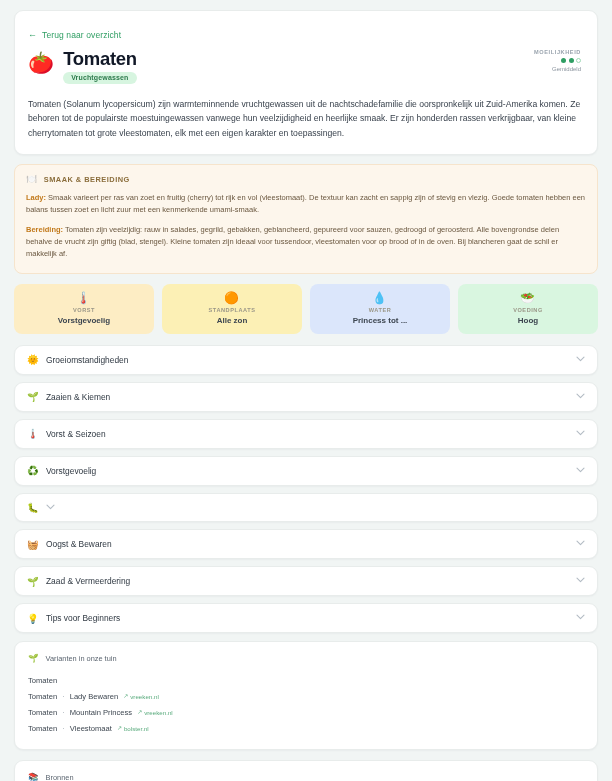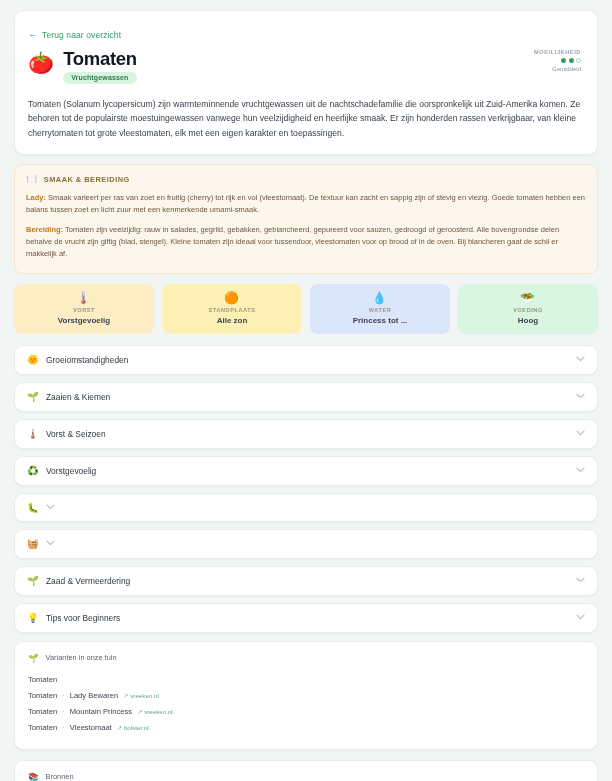--- a/index.html
+++ b/index.html
@@ -303,20 +303,21 @@
       <div class="card acc">
         <span class="aemoji">🐛</span>
         <span class="chev">
           <svg width="9" height="6" viewBox="0 0 9 6" fill="none">
             <path d="M1 1.2 L4.5 4.6 L8 1.2" stroke="#b3bcc4" stroke-width="1.1" stroke-linecap="round" stroke-linejoin="round"></path>
           </svg>
         </span>
       </div>
       <div class="card acc">
         <span class="aemoji">🧺</span>
+        <span class="alabel">Oogst &amp; Bewaren</span>
         <span class="chev">
           <svg width="9" height="6" viewBox="0 0 9 6" fill="none">
             <path d="M1 1.2 L4.5 4.6 L8 1.2" stroke="#b3bcc4" stroke-width="1.1" stroke-linecap="round" stroke-linejoin="round"></path>
           </svg>
         </span>
       </div>
       <div class="card acc">
         <span class="aemoji">🌱</span>
         <span class="alabel">Zaad &amp; Vermeerdering</span>
         <span class="chev">

